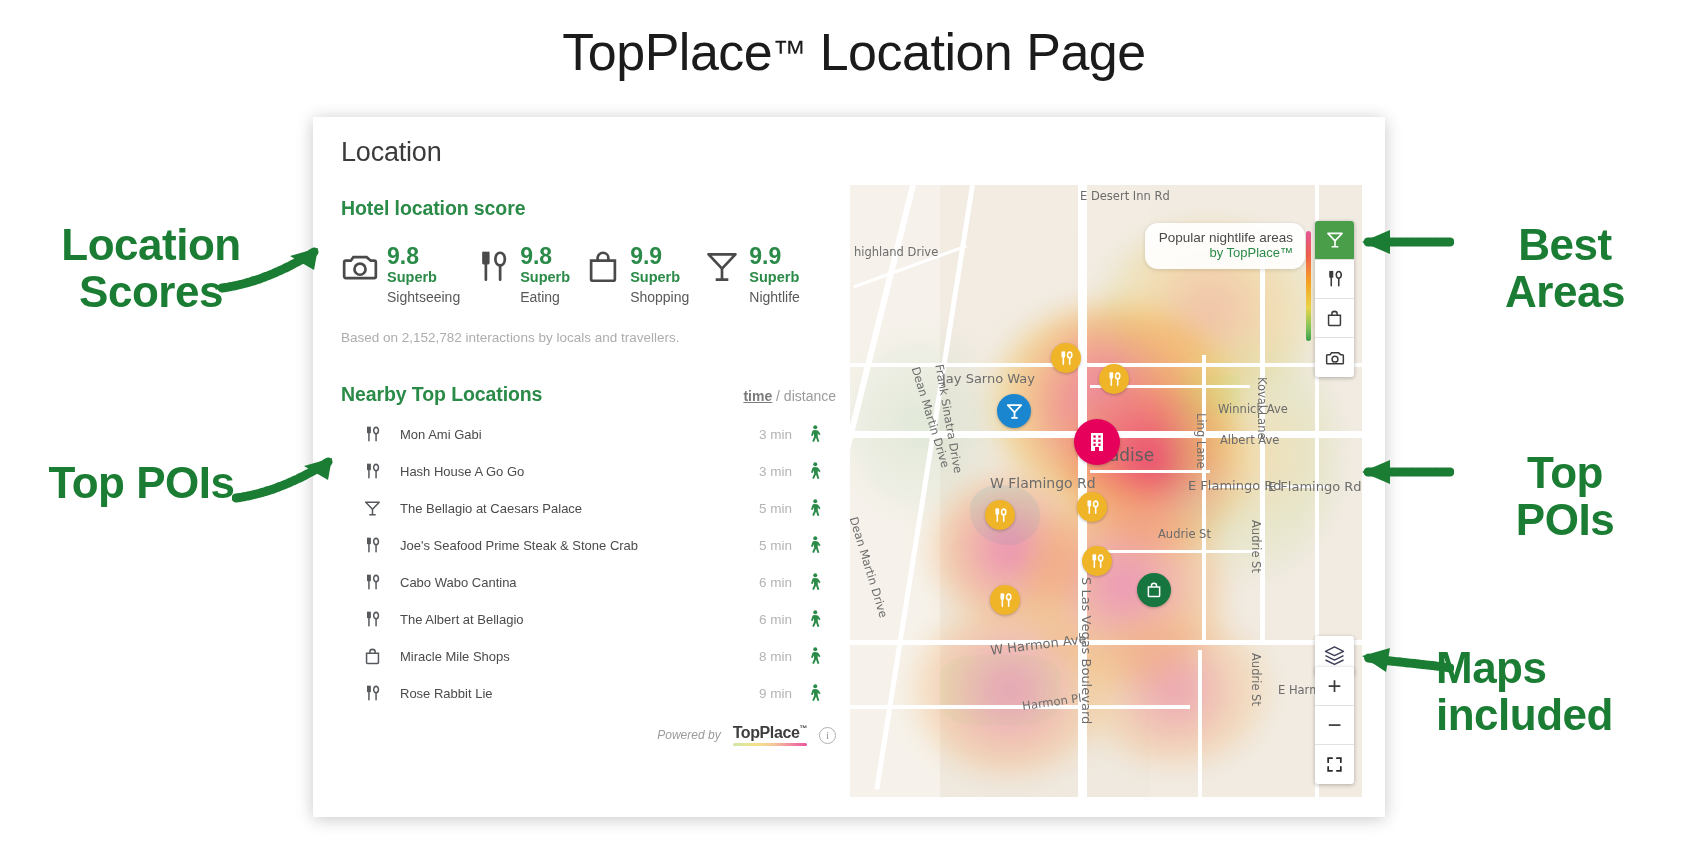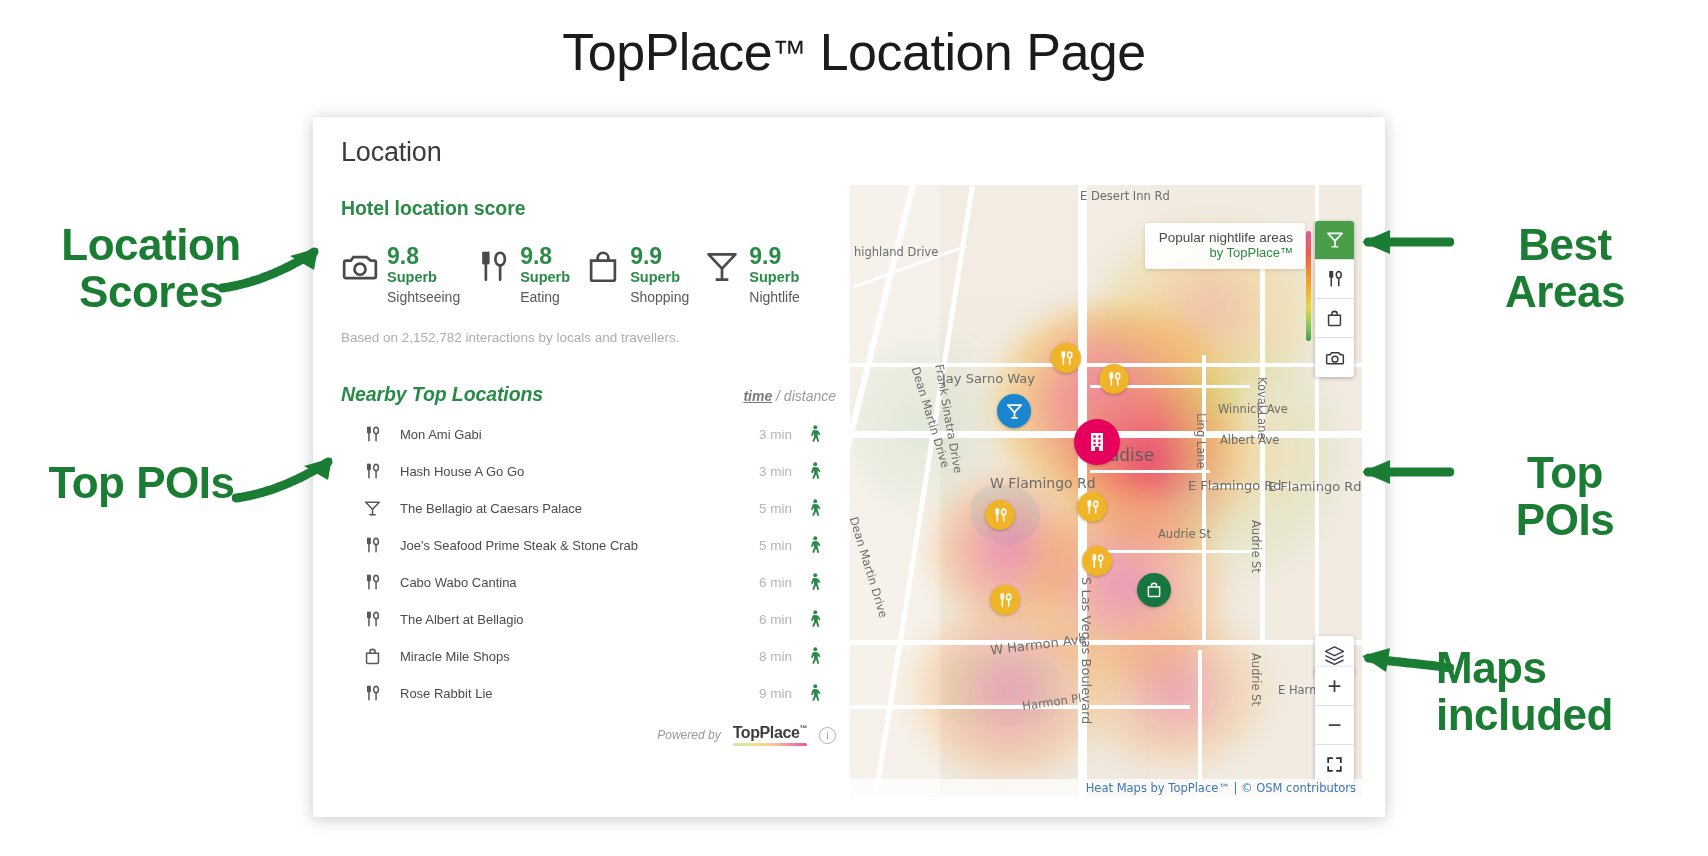--- a/index.html
+++ b/index.html
@@ -52,21 +52,21 @@
   .score-icon svg { width: 100%; height: 100%; display: block; }
   .score-text { margin-left: 8px; }
   .score-val { font-size: 23px; font-weight: bold; color: #2a8a47; line-height: 1.05; }
   .score-word { font-size: 14.5px; font-weight: bold; color: #2a8a47; line-height: 1.35; }
   .score-cat { font-size: 14px; color: #595959; line-height: 1.3; }
 
   .basedon { margin-top: 24px; font-size: 13.5px; color: #adadad; }
 
   .nearby-head-row {
     margin-top: 38px; display: flex; align-items: baseline;
-    justify-content: space-between; padding-right: 10px; font-style: italic;
+    justify-content: space-between; padding-right: 10px;
   }
   .toggle { font-size: 14px; color: #9b9b9b; }
   .toggle .on { color: #7a7a7a; text-decoration: underline; font-weight: bold; }
 
   .poi-list { margin-top: 10px; }
   .poi-row {
     display: flex; align-items: center;
     height: 37px; padding-left: 22px; padding-right: 10px;
   }
   .poi-icon { width: 19px; height: 19px; color: #55585c; flex: none; }
@@ -126,21 +126,21 @@
   .pin.night { width: 34px; height: 34px; background: #1b86d0; }
   .pin.shop { width: 34px; height: 34px; background: #17753f; }
   .pin.hotel { width: 46px; height: 46px; background: #e6005c; }
   .pin svg { display: block; }
 
   
   .map-popup {
     position: absolute; right: 57px; top: 38px;
     background: rgba(255,255,255,0.92);
     padding: 7px 12px 9px 14px;
-    border-radius: 3px; text-align: right;
+    border-radius: 13px; text-align: right;
     box-shadow: 0 1px 4px rgba(0,0,0,0.14);
   }
   .map-popup .l1 { font-size: 13.5px; color: #4a4a4a; }
   .map-popup .l2 { font-size: 13px; color: #2a8a47; }
 
   
   .cat-switch {
     position: absolute; right: 8px; top: 36px;
     width: 39px; background: #fff;
     border-radius: 3px; overflow: hidden;
@@ -611,21 +611,20 @@
         <div class="mc zoom">
           <div class="mc-btn">+</div>
           <div class="mc-btn">−</div>
           <div class="mc-btn">
             <svg viewBox="0 0 24 24" width="19" height="19" fill="none" stroke="#2b2b2b" stroke-width="2.2" stroke-linecap="round">
               <path d="M4 9V4h5M20 9V4h-5M4 15v5h5M20 15v5h-5"></path>
             </svg>
           </div>
         </div>
 
-        <div class="attrib">Heat Maps by TopPlace™ | © OSM contributors</div>
 
       </div>
     </div>
 
   </div>
 
   <div class="anno" style="left:26px;top:222px;width:250px;text-align:center;">
     <div>Location</div>
     <div>Scores</div>
   </div>

